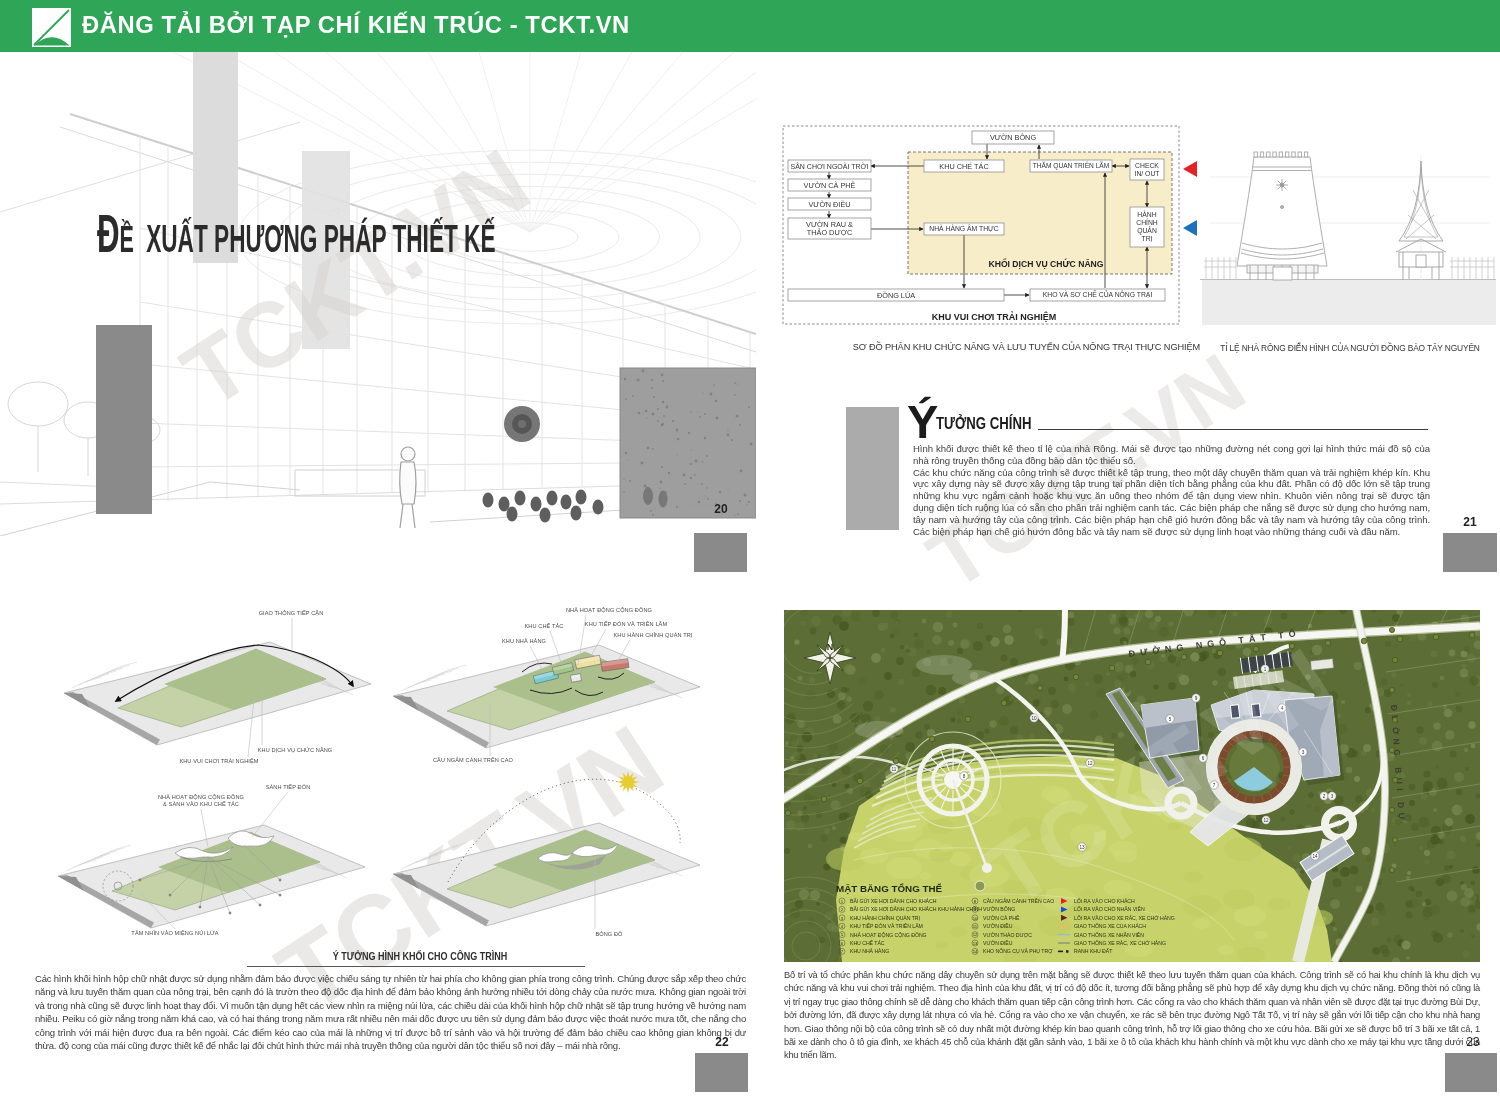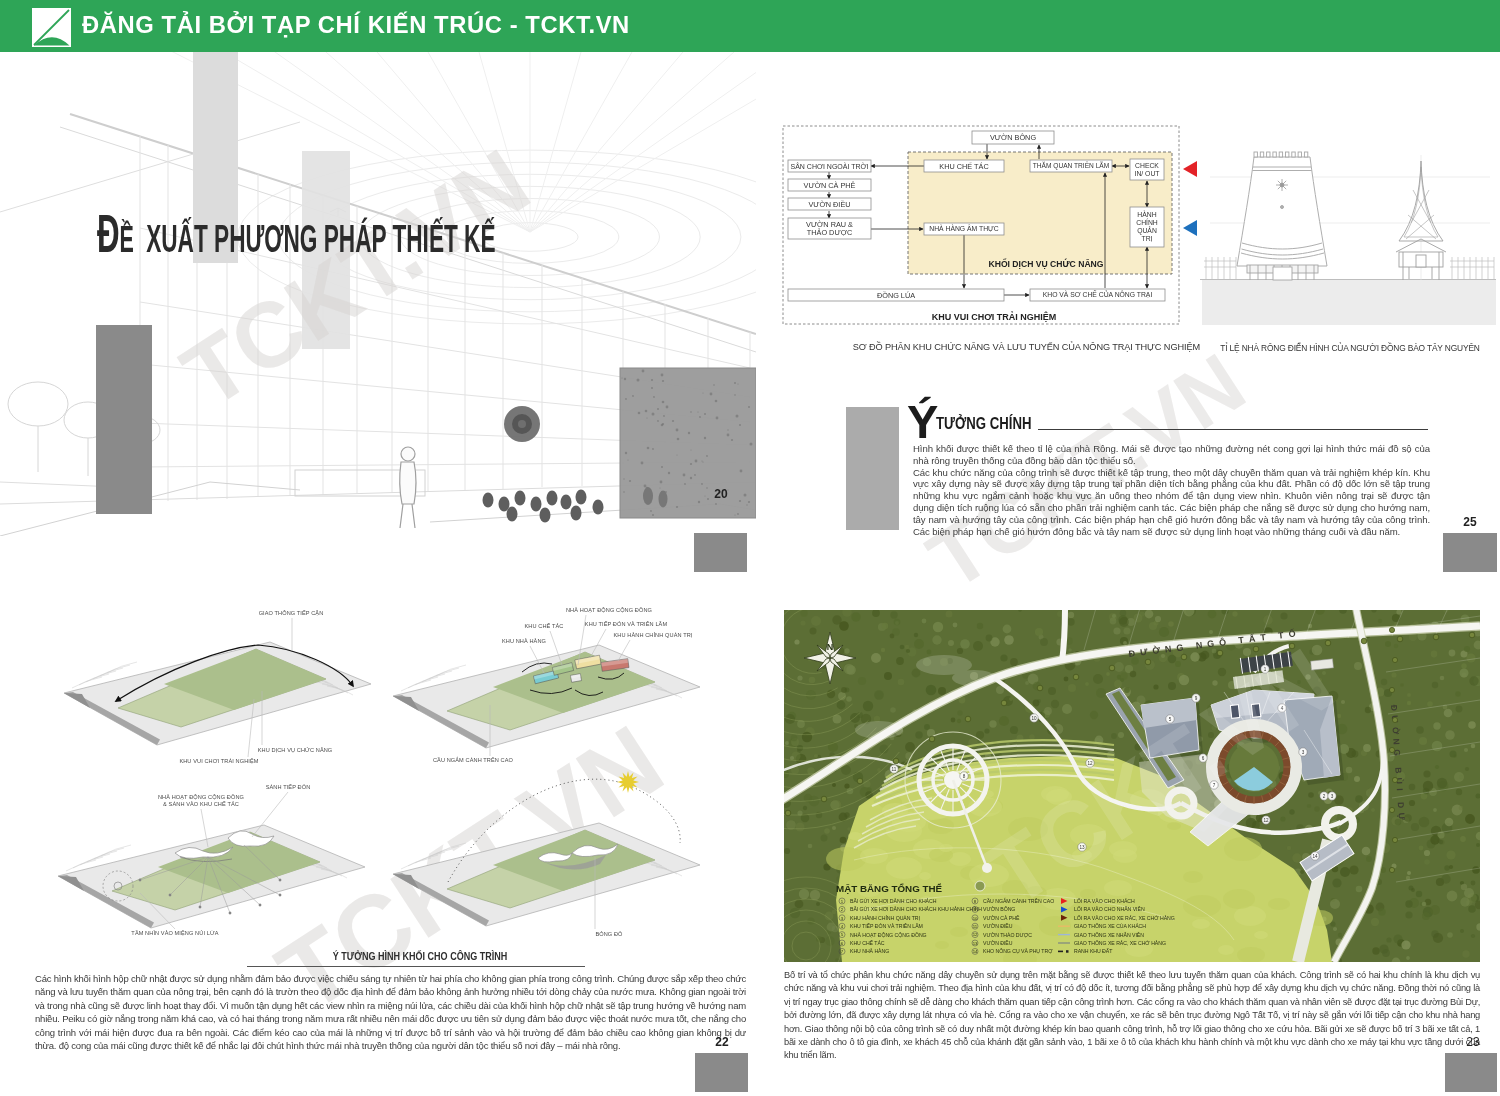--- a/index.html
+++ b/index.html
@@ -213,21 +213,21 @@
 <div class="abs" style="left:193px;top:52px;width:45px;height:211px;background:#dcdcdc"></div>
 
 <div class="abs" style="left:302px;top:151px;width:48px;height:198px;background:#e2e2e2;opacity:.92"></div>
 
 <div class="abs" style="left:96px;top:325px;width:56px;height:189px;background:#8a8a8a"></div>
 
 <div class="wm" style="left:193px;top:332px;font-size:92px;opacity:.5;transform:rotate(-33deg);transform-origin:left center">TCKT.VN</div>
 
 <div class="abs" style="left:97px;top:202px;color:#2b2b2b;white-space:nowrap;transform:scaleX(.58);transform-origin:left top"><span style="font-size:54px;font-weight:bold;">Đ</span><span style="font-size:37px;font-weight:bold;">Ề&nbsp;</span><span style="font-size:39px;font-weight:bold;"> XUẤT PHƯƠNG PHÁP THIẾT KẾ</span></div>
 
-<div class="abs" style="left:700px;top:487px;width:42px;text-align:center;font-size:12px;font-weight:bold;color:#222">20</div>
+<div class="abs" style="left:700px;top:502px;width:42px;text-align:center;font-size:12px;font-weight:bold;color:#222">20</div>
 
 <div class="abs" style="left:694px;top:533px;width:53px;height:39px;background:#8a8a8a"></div>
 
 <svg class="abs" style="left:770px;top:115px" width="430" height="230" viewBox="0 0 430 230">
     <defs>
       <marker id="ah" viewBox="0 0 6 6" refX="5.2" refY="3" markerWidth="5.5" markerHeight="5.5" orient="auto-start-reverse">
         <path d="M0,0L6,3L0,6z" fill="#222"></path>
       </marker>
     </defs>
     <rect x="13" y="11" width="396" height="198" fill="none" stroke="#7f7f7f" stroke-width="0.9" stroke-dasharray="2.5,2"></rect>
@@ -375,21 +375,21 @@
 
 <div class="abs" style="left:846px;top:407px;width:53px;height:123px;background:#ababab"></div>
 
 <div class="abs" style="left:907px;top:394px;color:#1c1c1c;white-space:nowrap"><span style="font-size:47px;font-weight:bold;">Ý</span></div>
 <div class="abs" style="left:936px;top:414px;color:#1c1c1c;white-space:nowrap;font-size:16.5px;font-weight:bold;transform:scaleX(.80);transform-origin:left top">TƯỞNG CHÍNH</div>
 
 <div class="abs" style="left:1038px;top:429px;width:390px;height:1.3px;background:#3c3c3c"></div>
 
 <div class="abs" style="left:913px;top:443px;width:517px;font-size:9.6px;line-height:11.8px;color:#3e3e3e;text-align:justify;letter-spacing:-.1px">Hình khối được thiết kế theo tỉ lệ của nhà Rông. Mái sẽ được tạo những đường nét cong gợi lại hình thức mái đồ sộ của nhà rông truyền thống của đồng bào dân tộc thiểu số.<br>Các khu chức năng của công trình sẽ được thiết kế tập trung, theo một dây chuyền thăm quan và trải nghiệm khép kín. Khu vực xây dựng này sẽ được xây dựng tập trung tại phần diện tích bằng phẳng của khu đất. Phần có độ dốc lớn sẽ tập trung những khu vực ngắm cảnh hoặc khu vực ăn uống theo nhóm để tận dụng view nhìn. Khuôn viên nông trại sẽ được tận dụng diện tích ruộng lúa có sẵn cho phần trải nghiệm canh tác. Các biện pháp che nắng sẽ được sử dụng cho hướng nam, tây nam và hướng tây của công trình. Các biện pháp hạn chế gió hướn đông bắc và tây nam và hướng tây của công trình. Các biện pháp hạn chế gió hướn đông bắc và tây nam sẽ được sử dụng linh hoạt vào những tháng cuối và đầu năm.</div>
 
-<div class="abs" style="left:1449px;top:515px;width:42px;text-align:center;font-size:12px;font-weight:bold;color:#222">25</div>
+<div class="abs" style="left:1449px;top:515px;width:42px;text-align:center;font-size:12px;font-weight:bold;color:#222">21</div>
 
 <div class="abs" style="left:1443px;top:533px;width:54px;height:39px;background:#8a8a8a"></div>
 
 <div class="wm" style="left:290px;top:928px;font-size:102px;opacity:.5;transform:rotate(-33deg);transform-origin:left center">TCKT.VN</div>
 
 <svg class="abs" style="left:30px;top:595px" width="720" height="350" viewBox="0 0 720 350">
     <defs>
       <marker id="ab" viewBox="0 0 8 8" refX="6" refY="4" markerWidth="5.5" markerHeight="5.5" orient="auto-start-reverse">
         <path d="M0,0L8,4L0,8z" fill="#111"></path>
       </marker>

